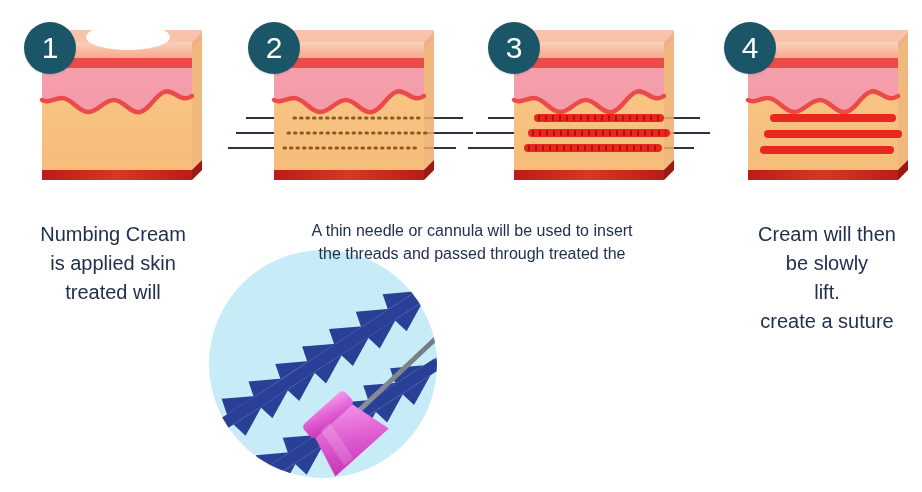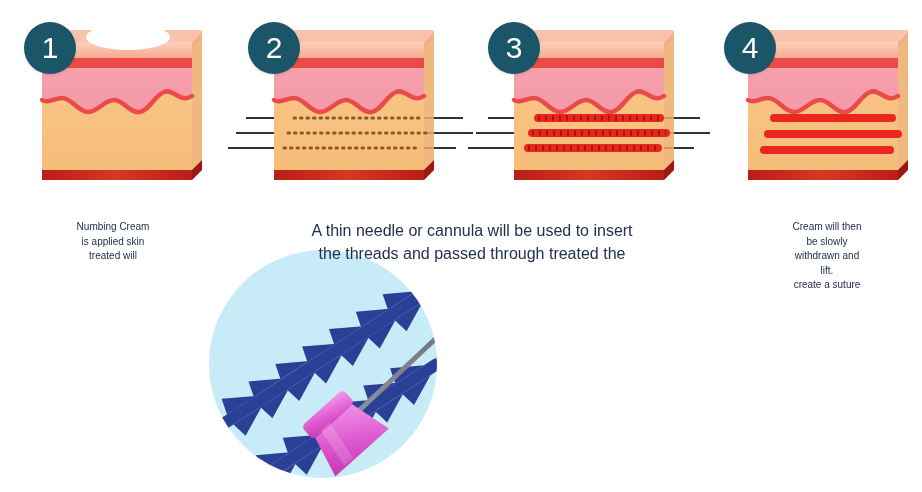--- a/index.html
+++ b/index.html
@@ -41,21 +41,21 @@
     font-size: 30px;
     line-height: 52px;
     text-align: center;
     font-family: "Liberation Sans", sans-serif;
     z-index: 40;
     box-shadow: 0 1px 2px rgba(0,0,0,0.12);
   }
   .caption {
     position: absolute;
     text-align: center;
-    font-size: 10px;
+    font-size: 20px;
     line-height: 1.45;
     color: #22304f;
     z-index: 30;
   }
   .caption-wide {
     font-size: 16px;
     line-height: 1.42;
   }
   .inset-circle {
     position: absolute;
@@ -281,21 +281,20 @@
       </g>
       <rect x="26" y="170" width="150" height="10" fill="url(#mus4)"></rect>
       <path d="M176,170 L186,160 L186,170 L176,180 Z" fill="#9d1713"></path>
     </svg>
     <div class="badge" style="left:2px; top:22px;">4</div>
   </div>
 
   <div class="caption" style="left:742px; top:220px; width:170px;">
     <div>Cream will then</div>
     <div>be slowly</div>
-    <div>withdrawn and</div>
     <div>lift.</div>
     <div>create a suture</div>
   </div>
 
   <div class="inset-circle" style="left:209px; top:250px; width:228px; height:228px;"></div>
 
   <svg class="inset-art" style="left:209px; top:250px;" width="228" height="228" viewBox="0 0 228 228">
     <defs>
       <clipPath id="insetClip">
         <circle cx="114" cy="114" r="114"></circle>

